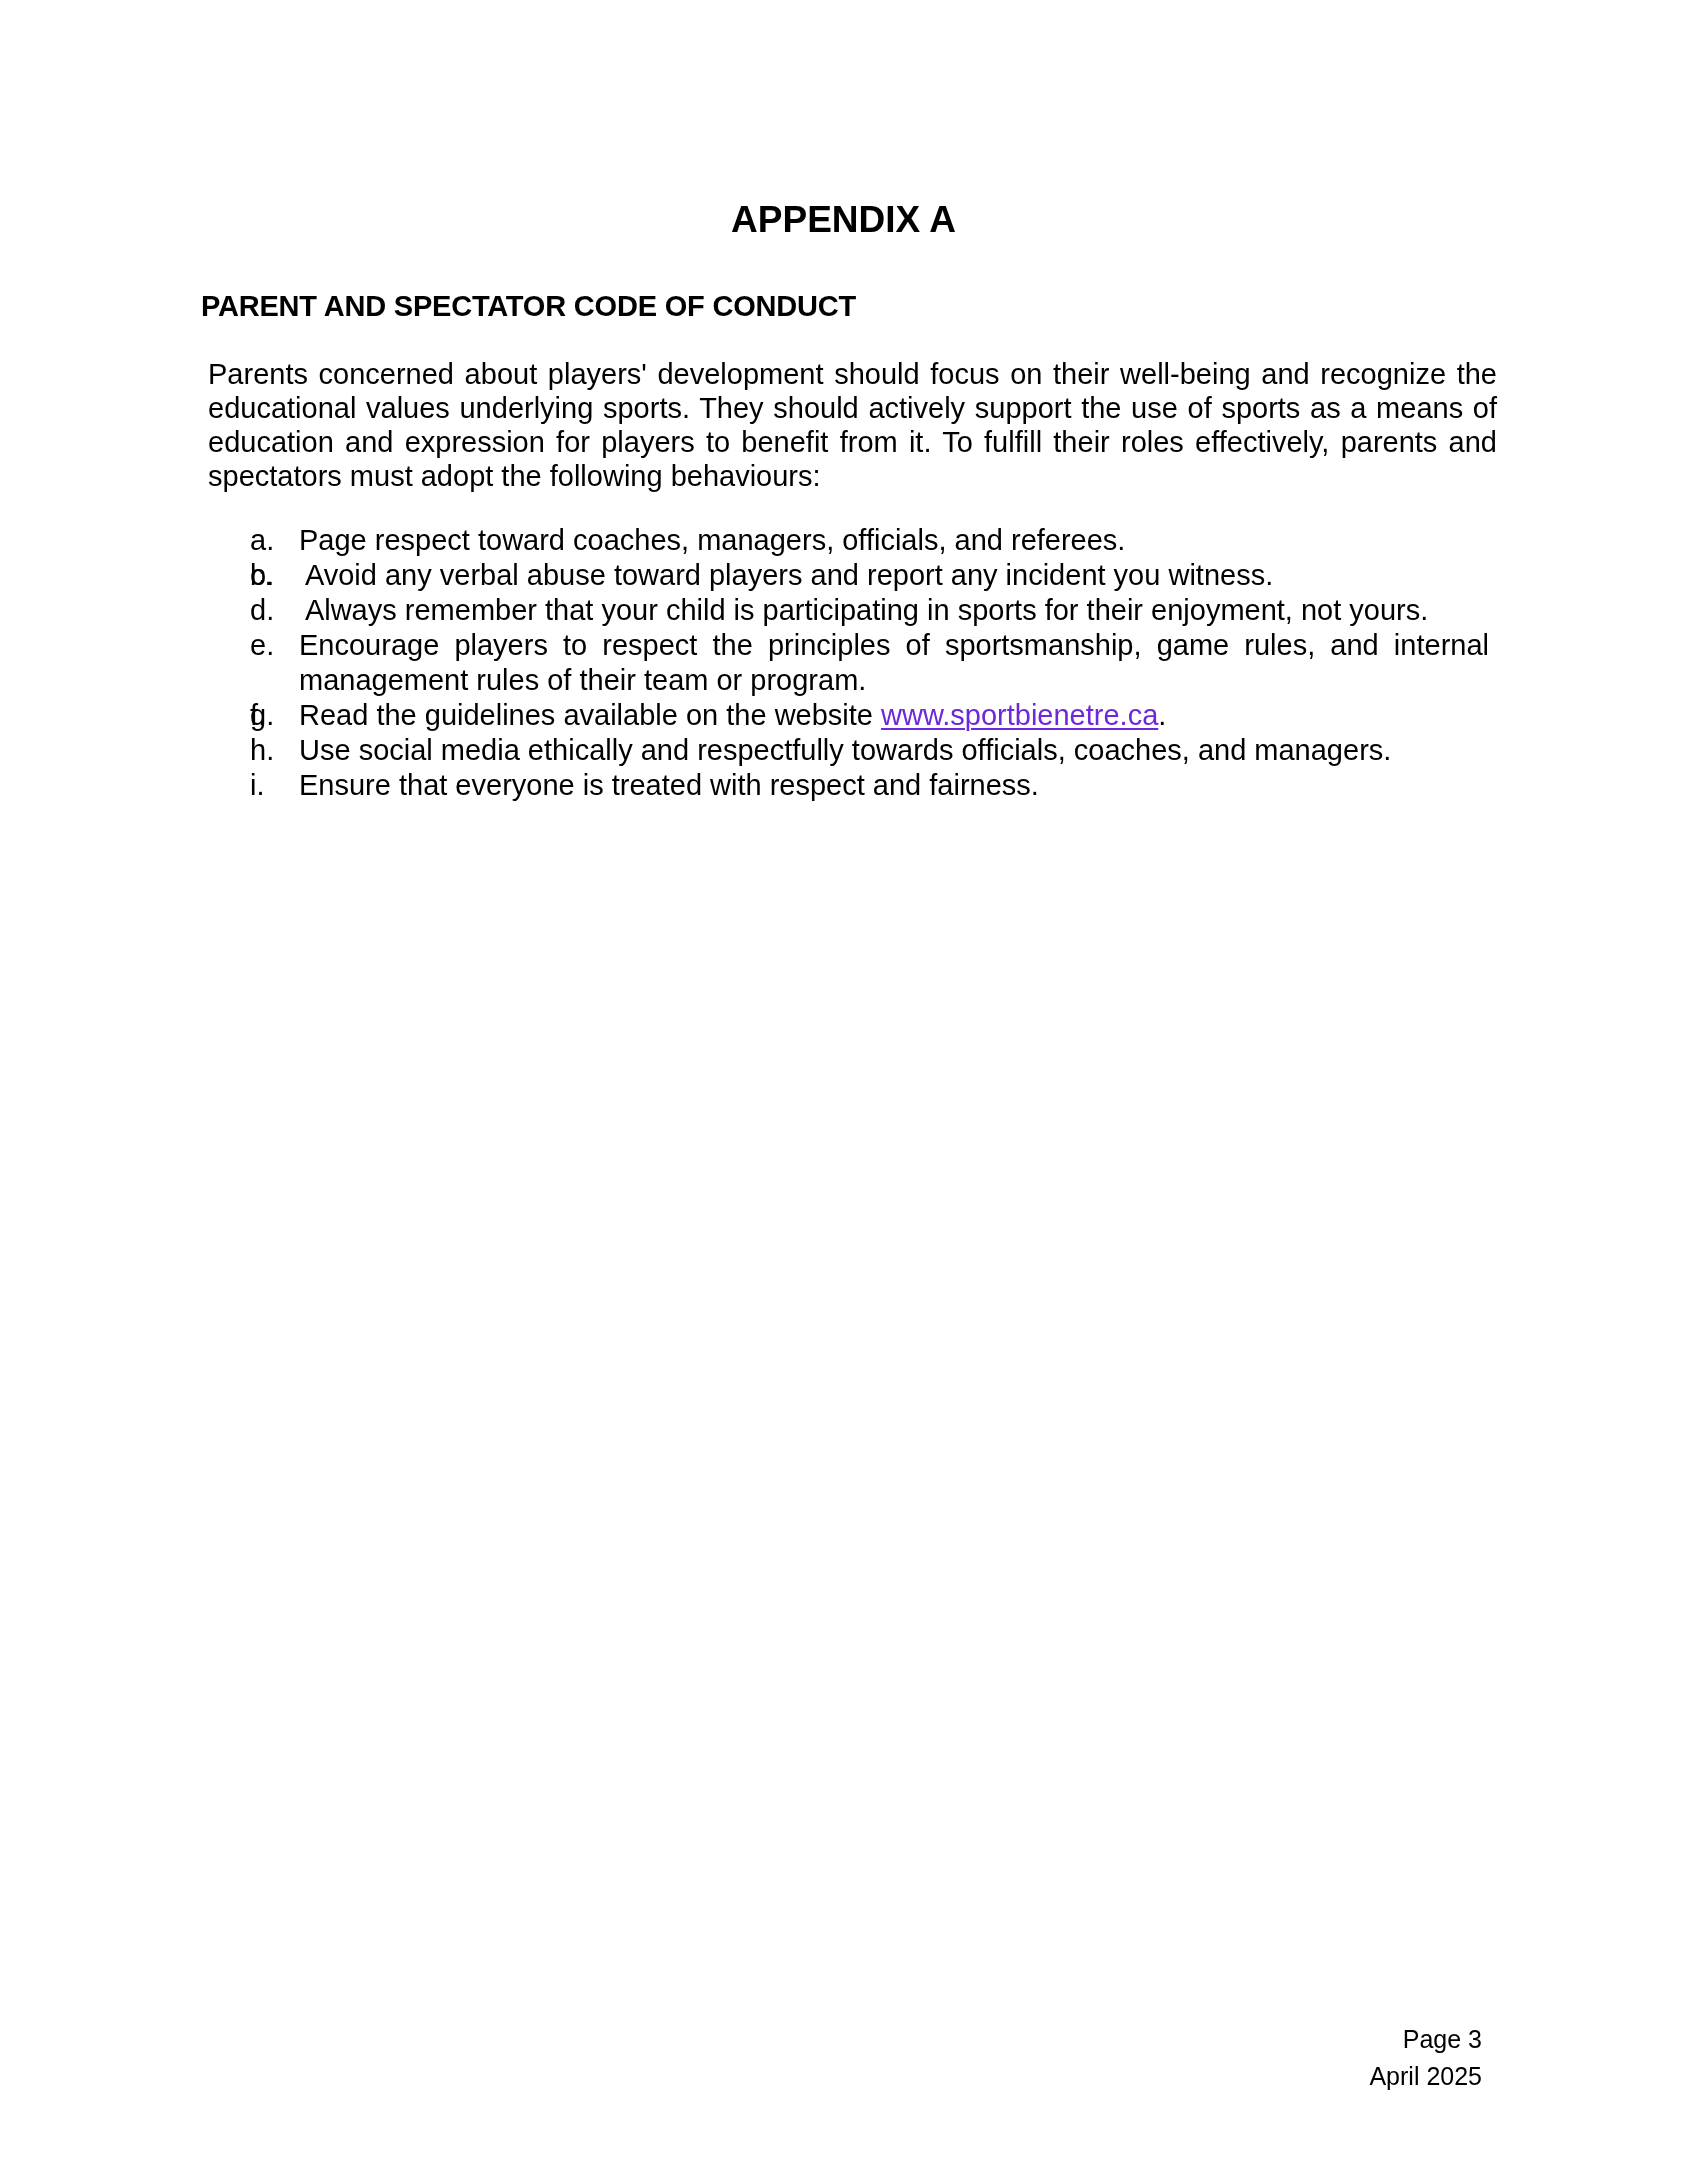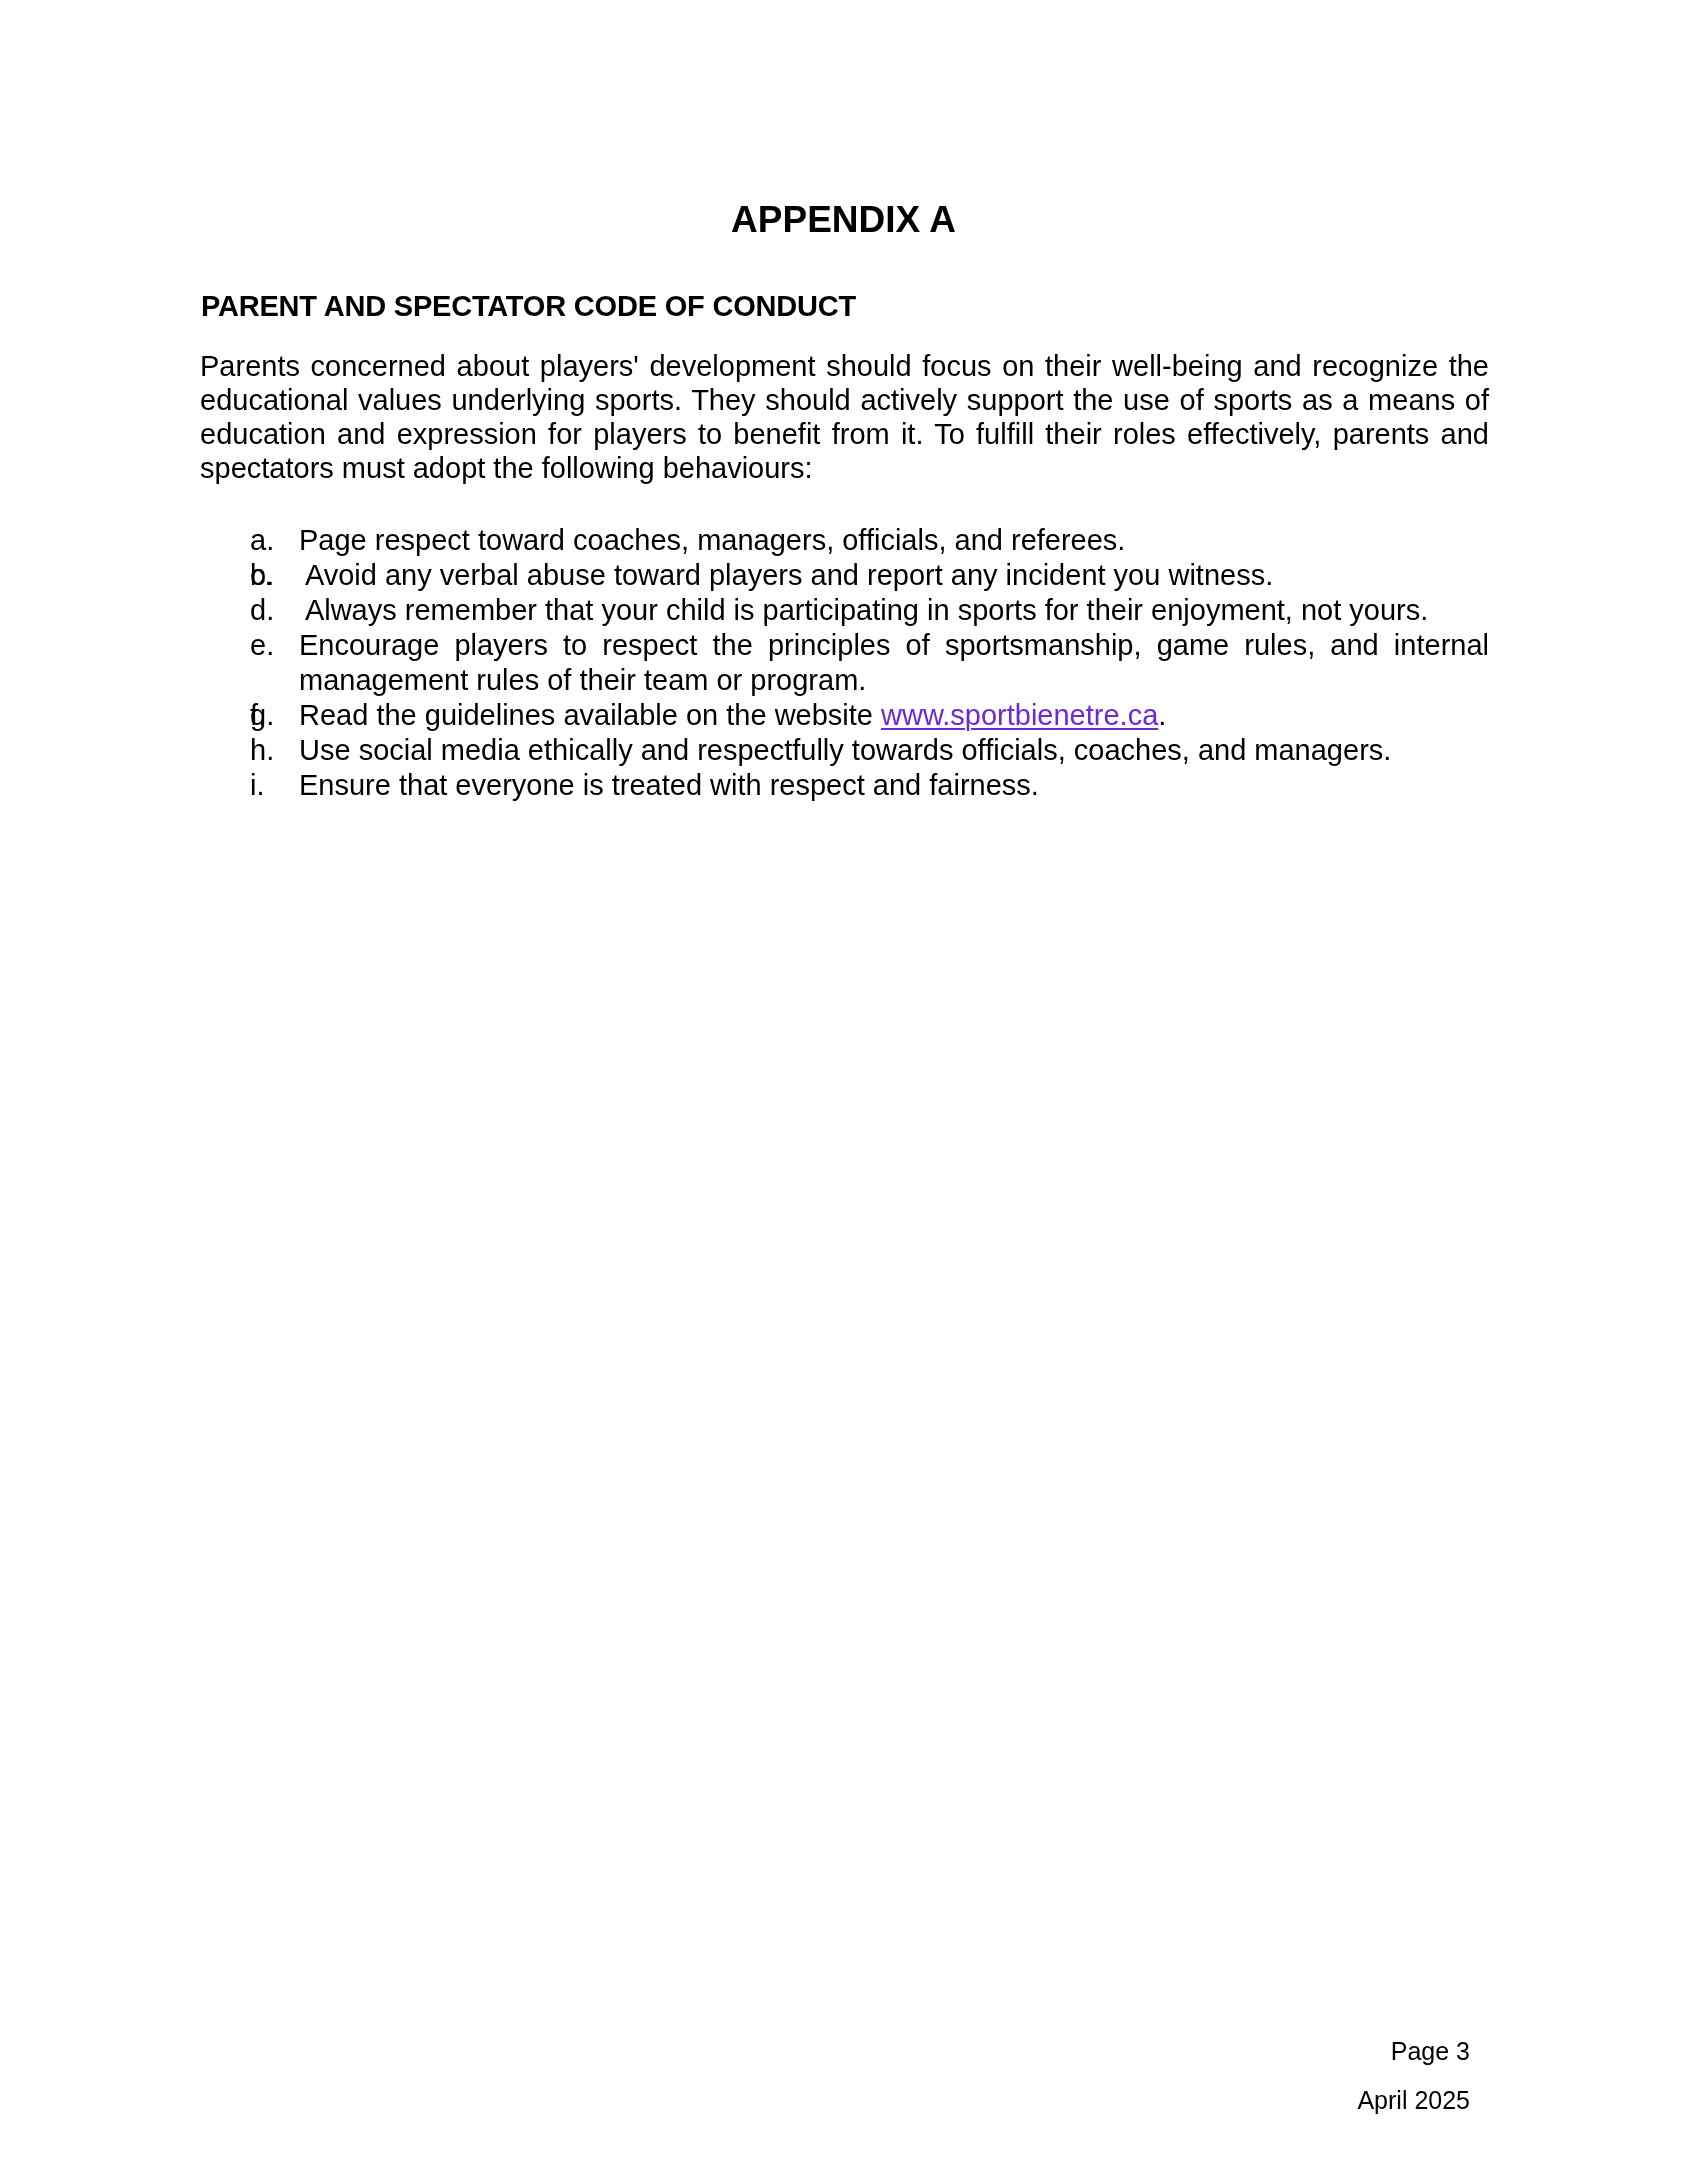--- a/index.html
+++ b/index.html
@@ -4,31 +4,31 @@
   <style>
     html, body { margin: 0; padding: 0; background: #ffffff; }
     body { width: 1687px; height: 2183px; position: relative; overflow: hidden;
            font-family: "Liberation Sans", sans-serif; color: #000; }
     .page { position: absolute; left: 0; top: 0; width: 1687px; height: 2183px; background: #fff; }
     .title { position: absolute; left: 0; width: 1687px; top: 196px; text-align: center;
              font-weight: bold; font-size: 37px; line-height: 47px; margin: 0; }
     .section-heading { position: absolute; left: 201px; top: 288px; font-weight: bold;
              font-size: 29px; line-height: 37px; margin: 0; letter-spacing: -0.2px; }
     .intro { position: absolute; left: 200px; top: 349px; width: 1289px; font-size: 29px;
-             line-height: 34px; text-align: justify; margin: 0; }
+             line-height: 34px; text-align: justify; margin: 8px; }
     .list { position: absolute; left: 200px; top: 523px; width: 1289px; margin: 0; padding: 0;
             list-style: none; font-size: 29px; line-height: 35px; }
     .list li { position: relative; padding-left: 99px; text-align: justify; }
     .list .marker { position: absolute; left: 50px; top: 0; }
     .list .item-text.indent { padding-left: 5.9px; margin-top: 13px; }
     .link { color: #6d28d9; text-decoration: underline; text-decoration-thickness: 1.7px;
             text-underline-offset: 3.4px; cursor: pointer; }
     .footer { position: absolute; right: 201px; top: 2019px; text-align: right;
               font-size: 25px; line-height: 33px; }
-    .footer div { margin: 16px; }
+    .footer div { margin: 4px; }
   </style>
 </head>
 <body>
 
 <div class="page">
 
   <h1 class="title">APPENDIX A</h1>
 
   <h2 class="section-heading">PARENT AND SPECTATOR CODE OF CONDUCT</h2>
 

